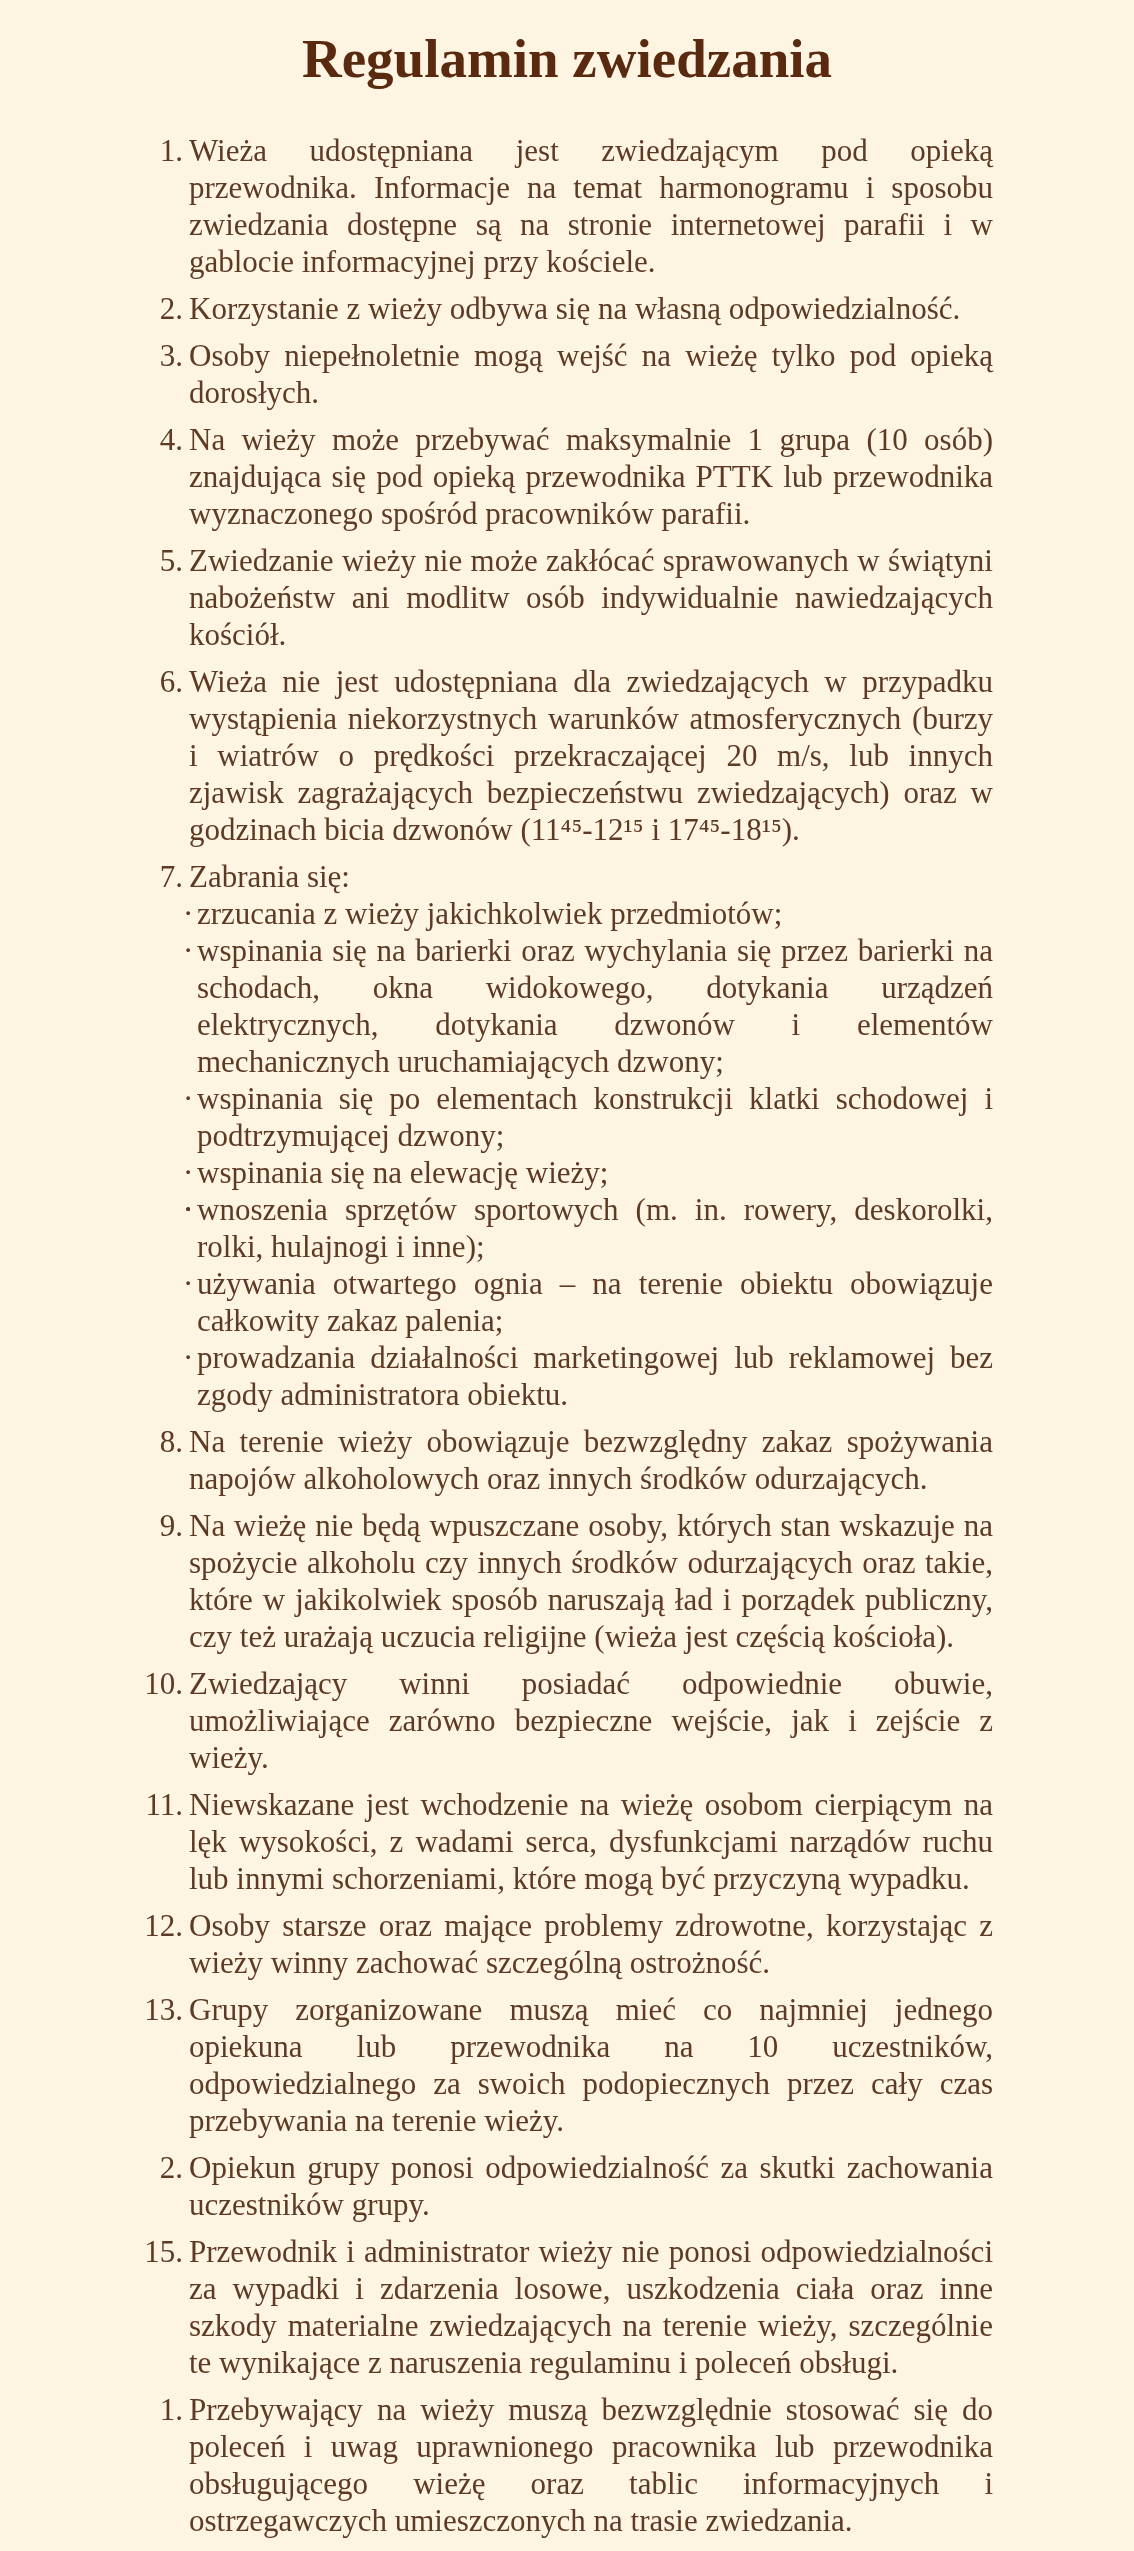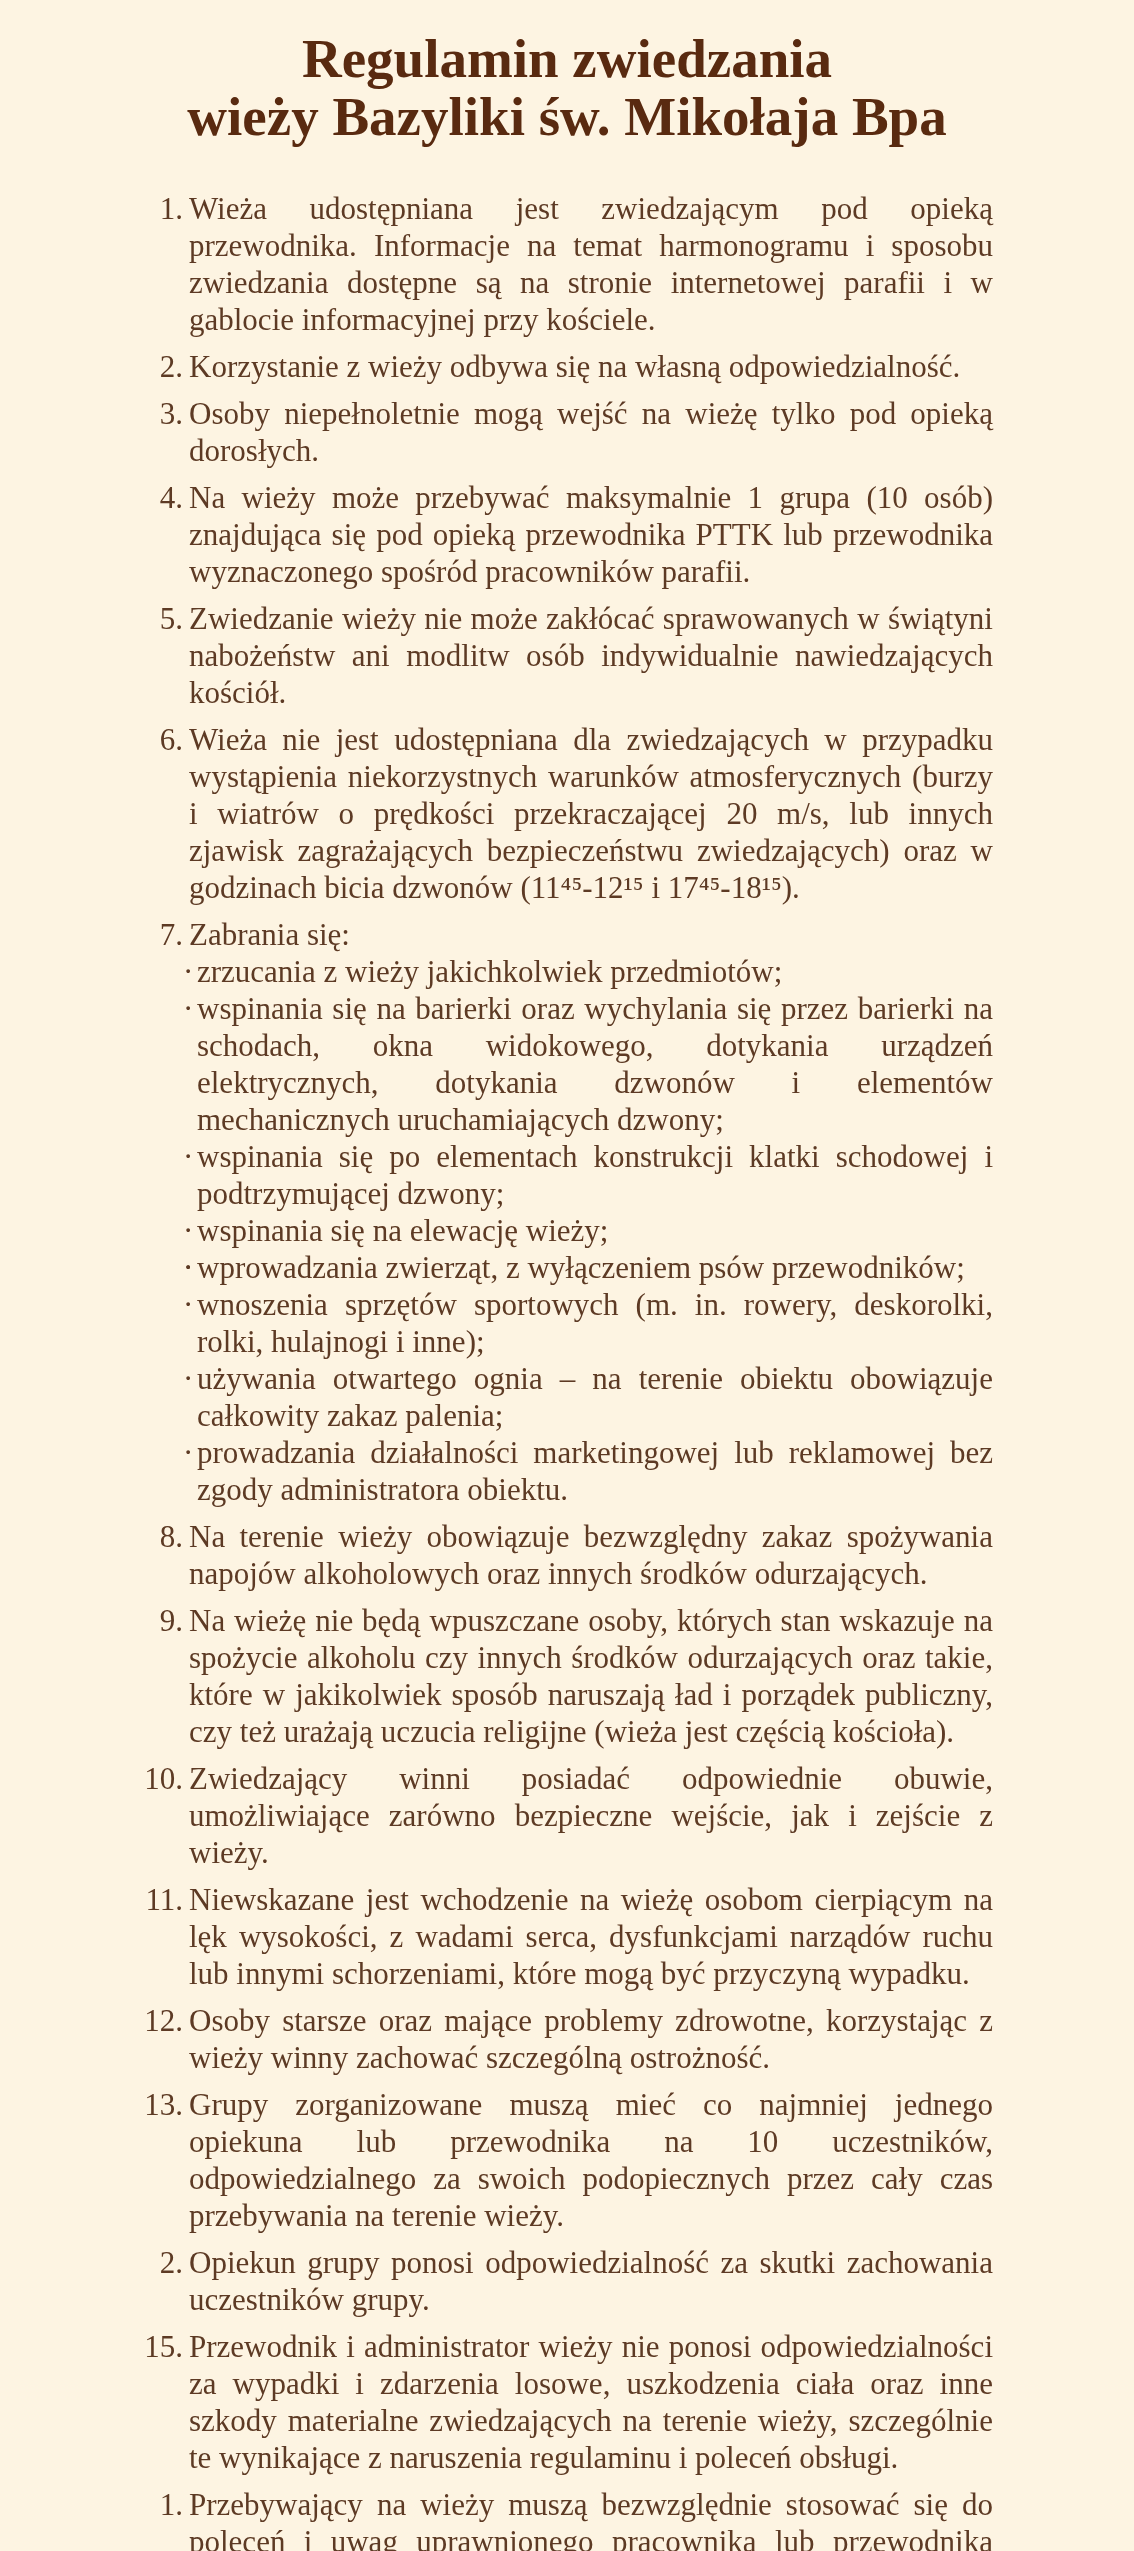--- a/index.html
+++ b/index.html
@@ -61,21 +61,20 @@
     top: 0;
   }
 </style>
 </head>
 <body>
 
 <div class="page">
 
   <div class="title">
     <div>Regulamin zwiedzania</div>
-    <div>wieży Bazyliki św. Mikołaja Bpa</div>
   </div>
 
   <div class="rules">
 
     <div class="rule">
       <span class="rule-num">1.</span><span>Wieża udostępniana jest zwiedzającym pod opieką przewodnika. Informacje na temat harmonogramu i sposobu zwiedzania dostępne są na stronie internetowej parafii i w gablocie informacyjnej przy kościele.</span>
     </div>
 
     <div class="rule">
       <span class="rule-num">2.</span><span>Korzystanie z wieży odbywa się na własną odpowiedzialność.</span>
@@ -111,21 +110,21 @@
       <div class="sub">
         <span class="sub-bullet">·</span><span>wspinania się po elementach konstrukcji klatki schodowej i podtrzymującej dzwony;</span>
       </div>
       <div class="sub">
         <span class="sub-bullet">·</span><span>wspinania się na elewację wieży;</span>
       </div>
       <div class="sub">
         <span class="sub-bullet">·</span>
       </div>
       <div class="sub">
-        <span class="sub-bullet">·</span><span>wprowadzania zwierząt, z wyłączeniem psów przewodników;</span>
+        <span class="sub-bullet">·</span>
       </div>
       <div class="sub">
         <span class="sub-bullet">·</span><span>wnoszenia sprzętów sportowych (m. in. rowery, deskorolki, rolki, hulajnogi i inne);</span>
       </div>
       <div class="sub">
         <span class="sub-bullet">·</span><span>używania otwartego ognia – na terenie obiektu obowiązuje całkowity zakaz palenia;</span>
       </div>
       <div class="sub">
         <span class="sub-bullet">·</span><span>prowadzania działalności marketingowej lub reklamowej bez zgody administratora obiektu.</span>
       </div>

